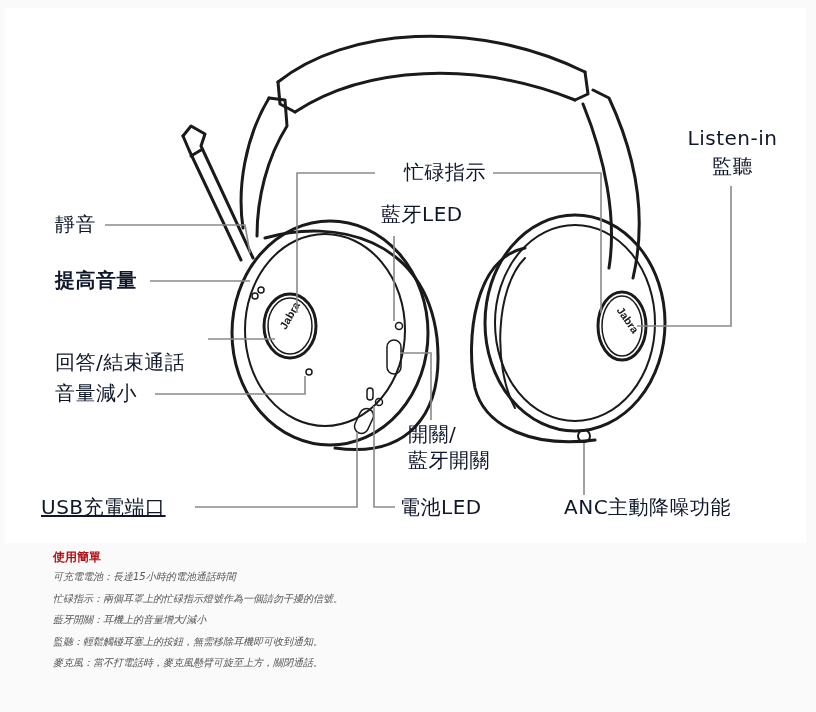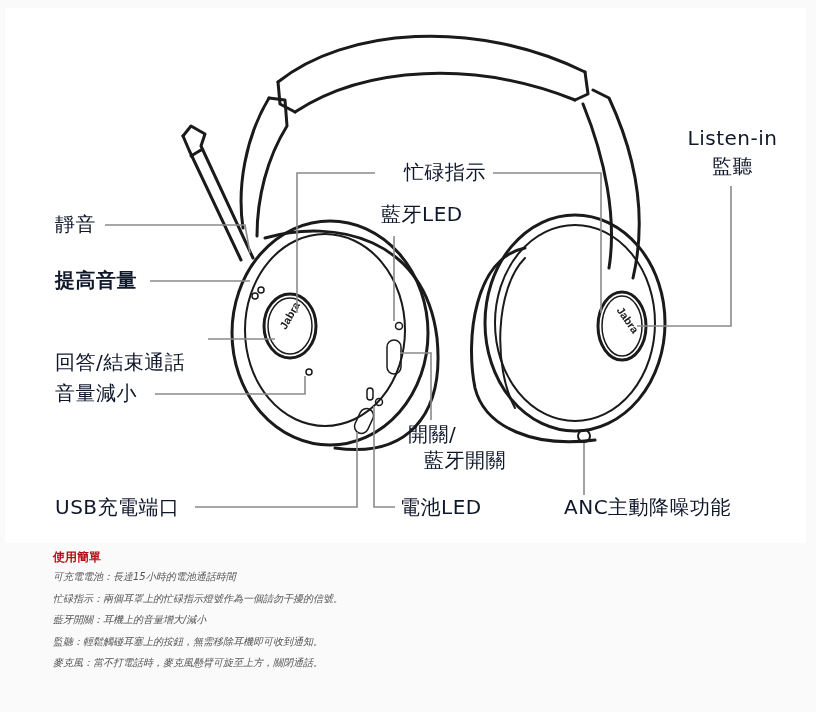--- a/index.html
+++ b/index.html
@@ -104,25 +104,25 @@
       <path d="M726 178 L 726 318 L 632 318"></path>
 
       <path d="M579 435 L 579 487"></path>
     </g>
   </svg>
 
   <div class="lbl" style="left:50px; top:204px;">靜音</div>
   <div class="lbl" style="left:50px; top:260px;font-weight:bold;">提高音量</div>
   <div class="lbl" style="left:50px; top:318px;margin-top:24px;">回答/結束通話</div>
   <div class="lbl" style="left:50px; top:373px;">音量減小</div>
-  <div class="lbl" style="left:50px; top:487px;">USB充電端口</div>
+  <div class="lbl" style="left:36px; top:487px;text-decoration:underline;">USB充電端口</div>
   <div class="lbl" style="left:375px; top:152px;margin-left:24px;">忙碌指示</div>
   <div class="lbl" style="left:376px; top:194px;">藍牙LED</div>
   <div class="lbl" style="left:403px; top:414px;">開關/</div>
-  <div class="lbl" style="left:419px; top:440px;">藍牙開關</div>
+  <div class="lbl" style="left:403px; top:440px;">藍牙開關</div>
   <div class="lbl" style="left:395px; top:487px;">電池LED</div>
   <div class="lbl c" style="left:680px; top:118px; width:95px;">Listen-in</div>
   <div class="lbl c" style="left:680px; top:146px; width:95px;">監聽</div>
   <div class="lbl" style="left:559px; top:487px;">ANC主動降噪功能</div>
 </div>
 
 <div class="info">
   <div class="info-title">使用簡單</div>
   <div class="info-line">可充電電池：長達15小時的電池通話時間</div>
   <div class="info-line">忙碌指示：兩個耳罩上的忙碌指示燈號作為一個請勿干擾的信號。</div>

